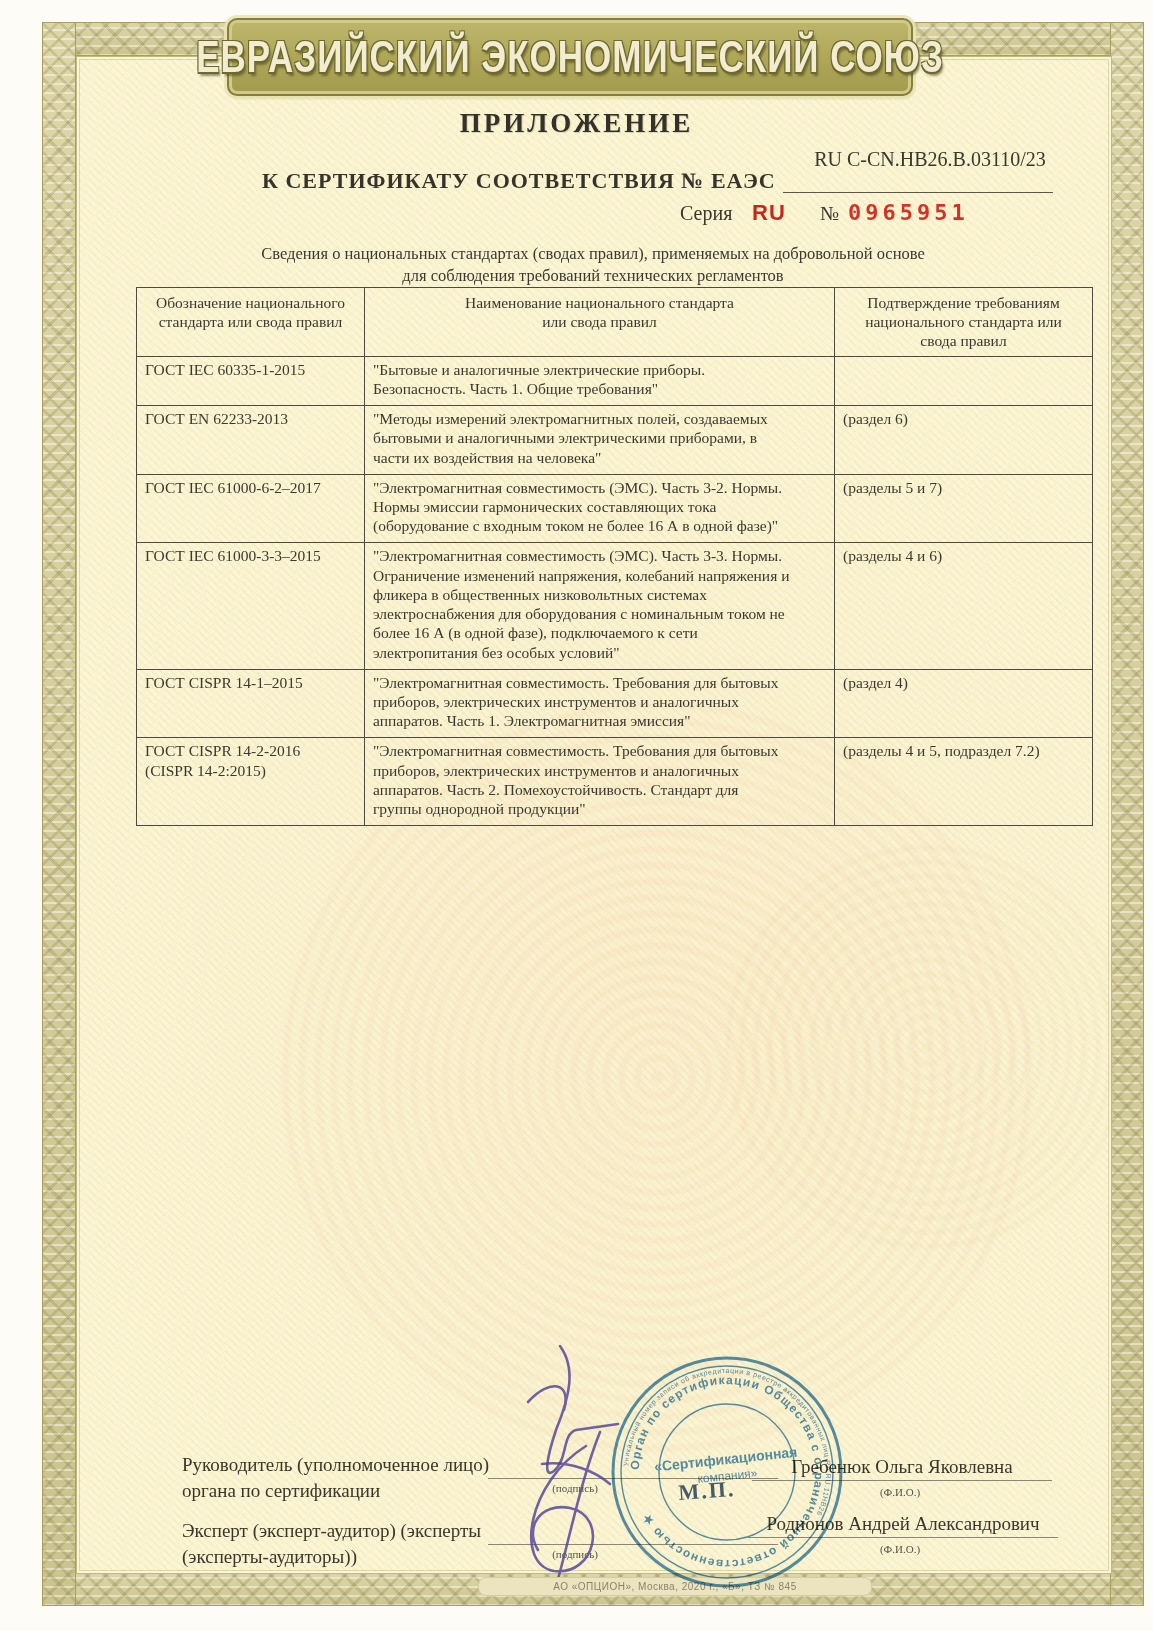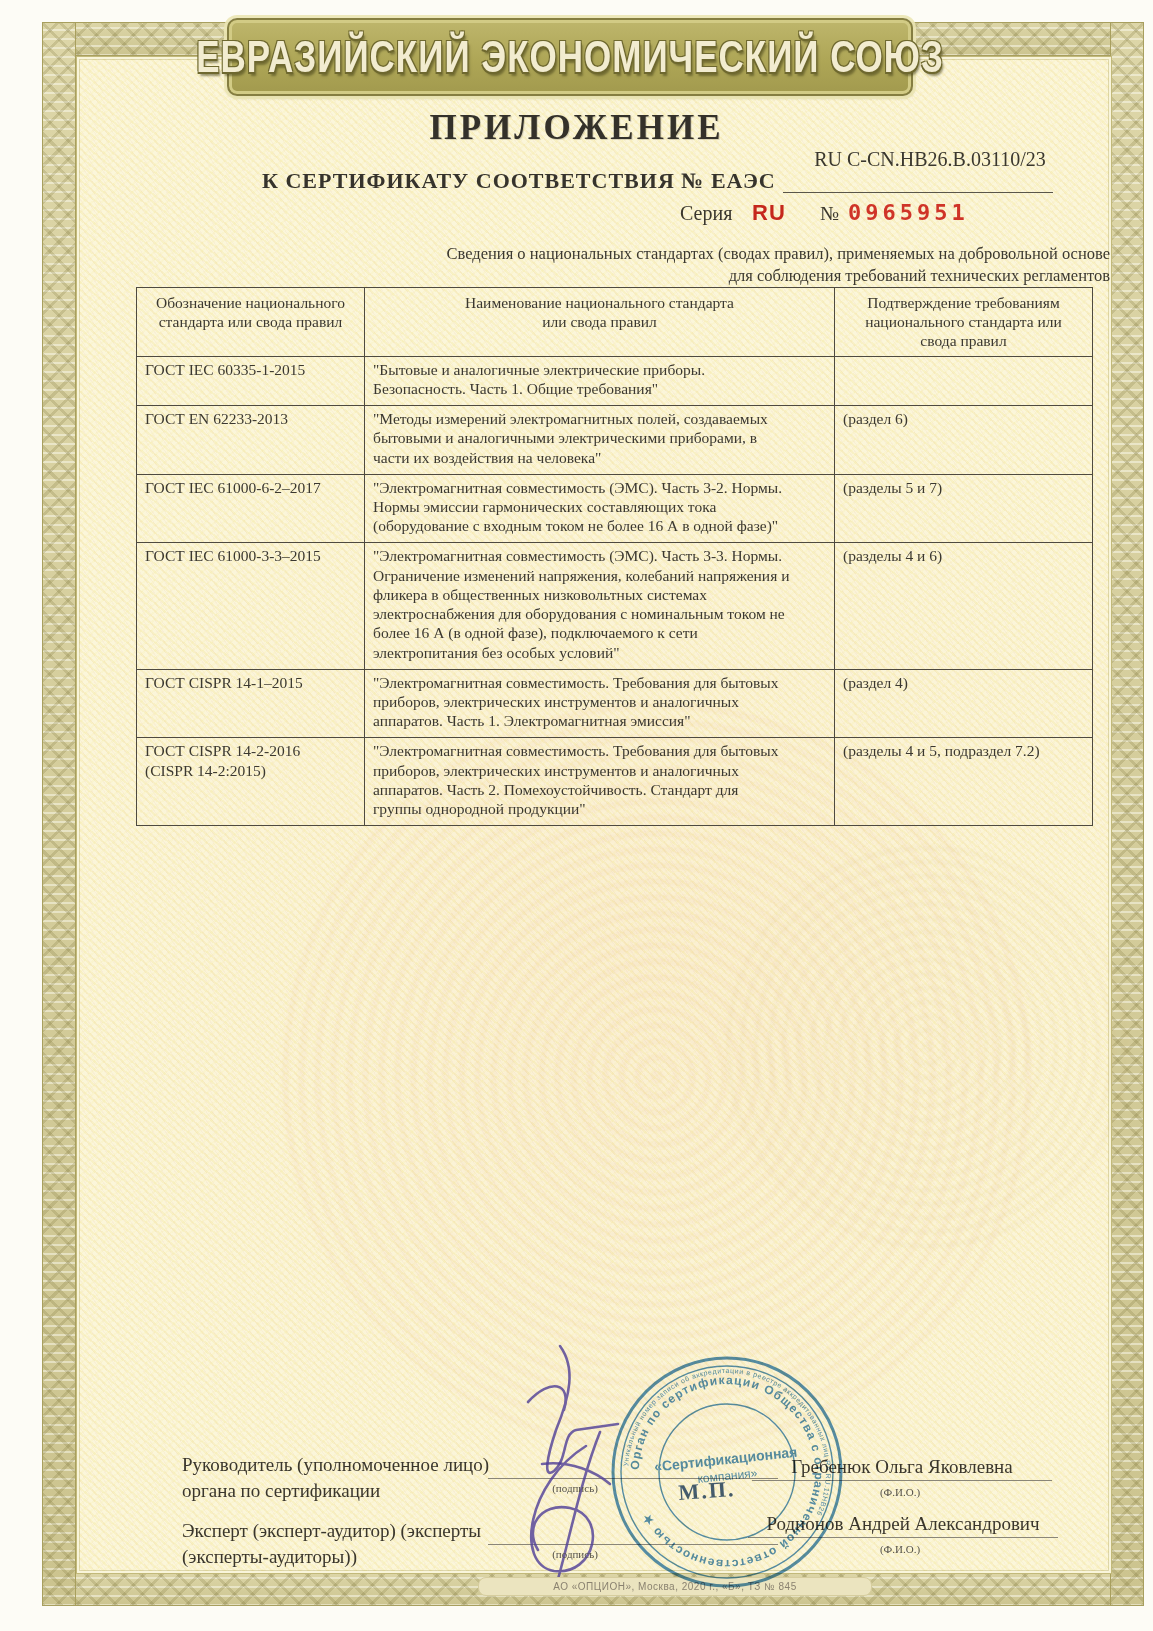--- a/index.html
+++ b/index.html
@@ -55,21 +55,21 @@
   .banner-text{
     font-family:"Liberation Sans","DejaVu Sans",sans-serif;
     font-weight:bold;font-size:35px;letter-spacing:1px;white-space:nowrap;
     transform:scaleY(1.28);
     color:#f2ecd0;
     text-shadow:-1px -1px 0 #6e682f, 1px -1px 0 #6e682f, -1px 1px 0 #6e682f, 1px 1px 0 #6e682f, 2px 3px 2px rgba(70,65,25,0.55);
   }
   
   .doc-title{
     position:absolute;left:0;top:108px;width:1153px;text-align:center;z-index:3;
-    font-size:35px;font-weight:bold;letter-spacing:3px;color:#34312a;
+    font-size:27px;font-weight:bold;letter-spacing:3px;color:#34312a;
     text-shadow:1px 1px 0 rgba(120,110,90,0.25);
   }
   .cert-label{
     position:absolute;left:262px;top:168px;z-index:3;
     font-size:22px;font-weight:bold;letter-spacing:1px;color:#36332c;white-space:nowrap;
   }
   .cert-value{
     position:absolute;left:780px;top:148px;width:300px;text-align:center;z-index:3;
     font-size:20px;color:#3a372e;white-space:nowrap;
   }
@@ -83,21 +83,21 @@
     position:absolute;left:752px;top:-2px;
     font-family:"Liberation Sans","DejaVu Sans",sans-serif;
     font-size:22px;font-weight:bold;color:#c5271c;letter-spacing:1px;
   }
   .no-sign{position:absolute;left:820px;font-size:20px;color:#3a372e;}
   .no-value{
     position:absolute;left:848px;top:-2px;
     font-family:"DejaVu Sans Mono","Liberation Mono",monospace;
     font-size:22px;font-weight:bold;color:#cf3428;letter-spacing:4px;
   }
-  .intro{position:absolute;left:76px;top:243px;width:1034px;text-align:right;z-index:3;
+  .intro{position:absolute;left:76px;top:243px;width:1034px;text-align:center;z-index:3;
     font-size:16.5px;line-height:1.35;color:#3b3830;}
   
   .std-table{
     position:absolute;left:92px;top:287px;width:956px;z-index:3;
     border-collapse:collapse;table-layout:fixed;
     font-size:15.5px;line-height:1.24;color:#3b3830;margin-left:44px;
   }
   .std-table td,.std-table th{
     border:1.5px solid #4e4a40;vertical-align:top;padding:3px 8px 7px 8px;
     white-space:pre-line;font-weight:normal;

